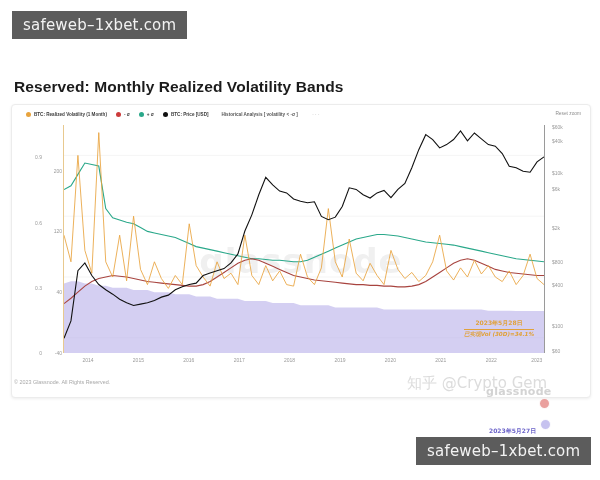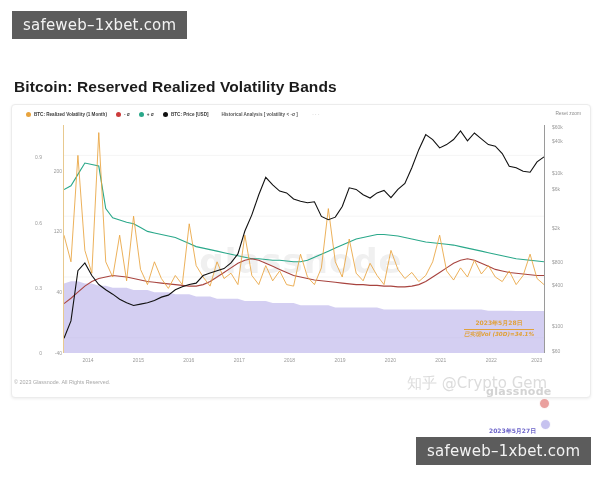--- a/index.html
+++ b/index.html
@@ -88,21 +88,21 @@
   #gn-logo{
     position:absolute;left:486px;top:385px;font-size:11px;font-weight:700;
     color:#d3d3d3;letter-spacing:.3px;font-family:"DejaVu Sans",sans-serif;
   }
 </style>
 </head>
 <body>
 
 <div class="wm-box" id="wm-top">safeweb–1xbet.com</div>
 
-<div id="chart-title">Bitcoin: Reserved Realized Volatility Bands</div>
+<div id="chart-title">Reserved: Monthly Realized Volatility Bands</div>
 
 <div id="chart-card">
 
   <div id="legend">
     <div class="lg">
       <span class="sw" style="background:#e8a33d"></span>
       <span class="lg-t">BTC: Realized Volatility (1 Month)</span>
     </div>
     <div class="lg">
       <span class="sw" style="background:#cc3b3b"></span>

